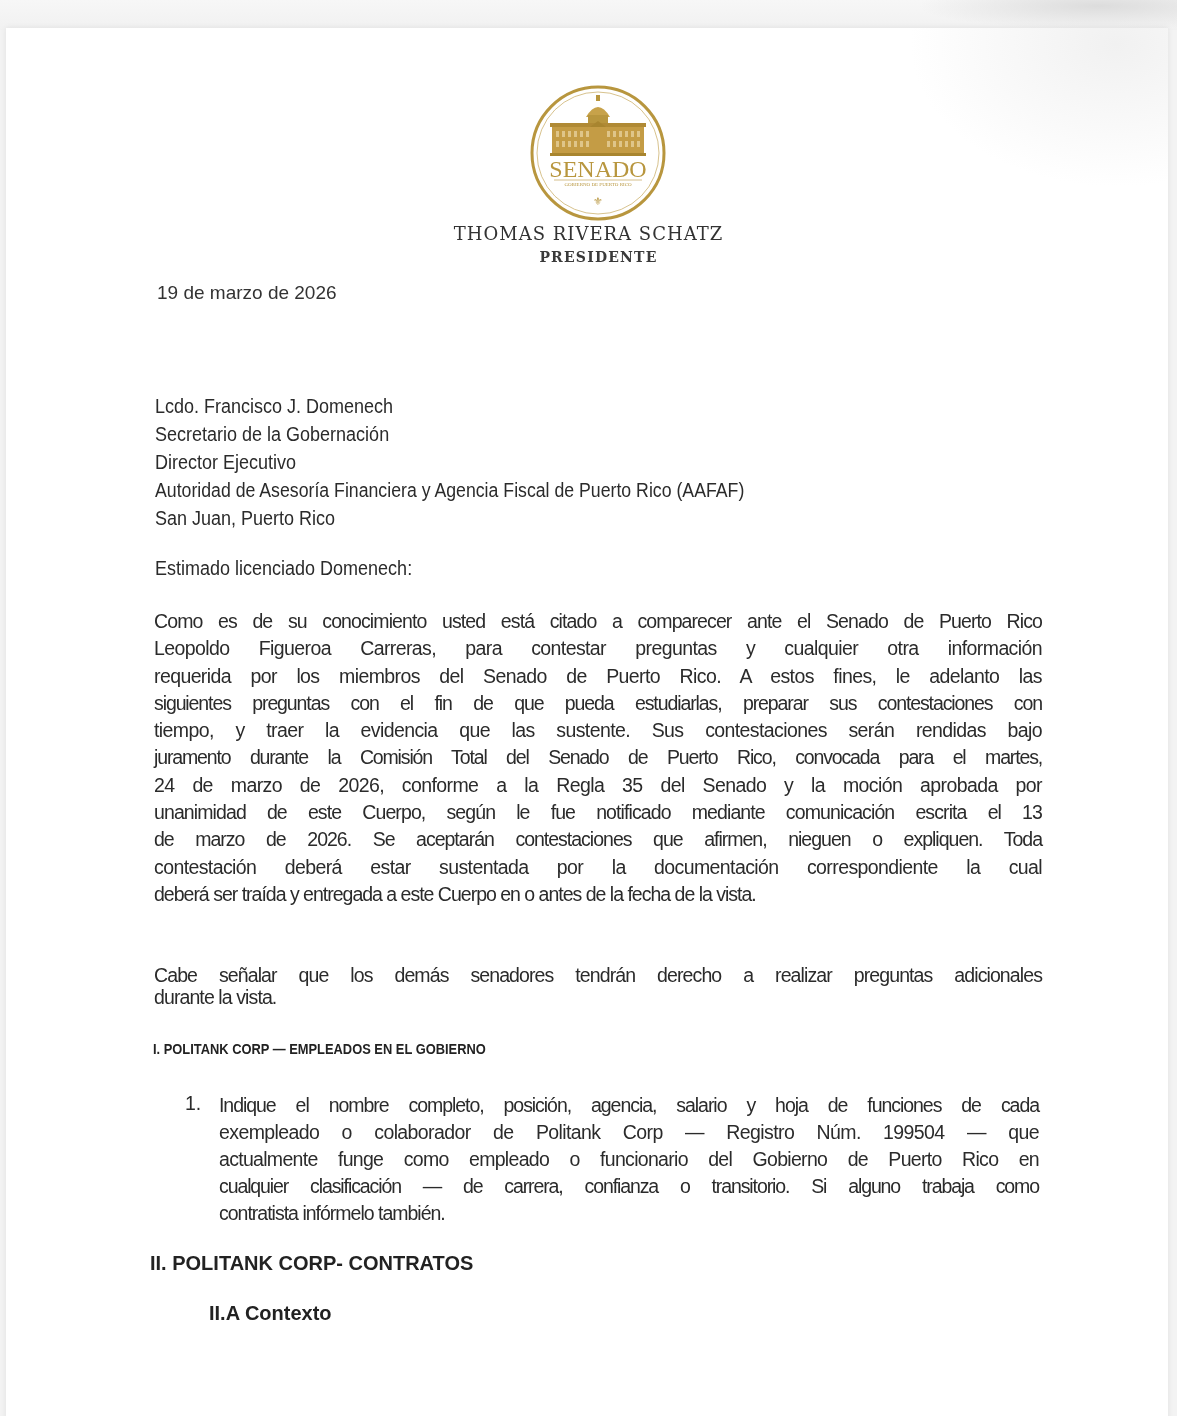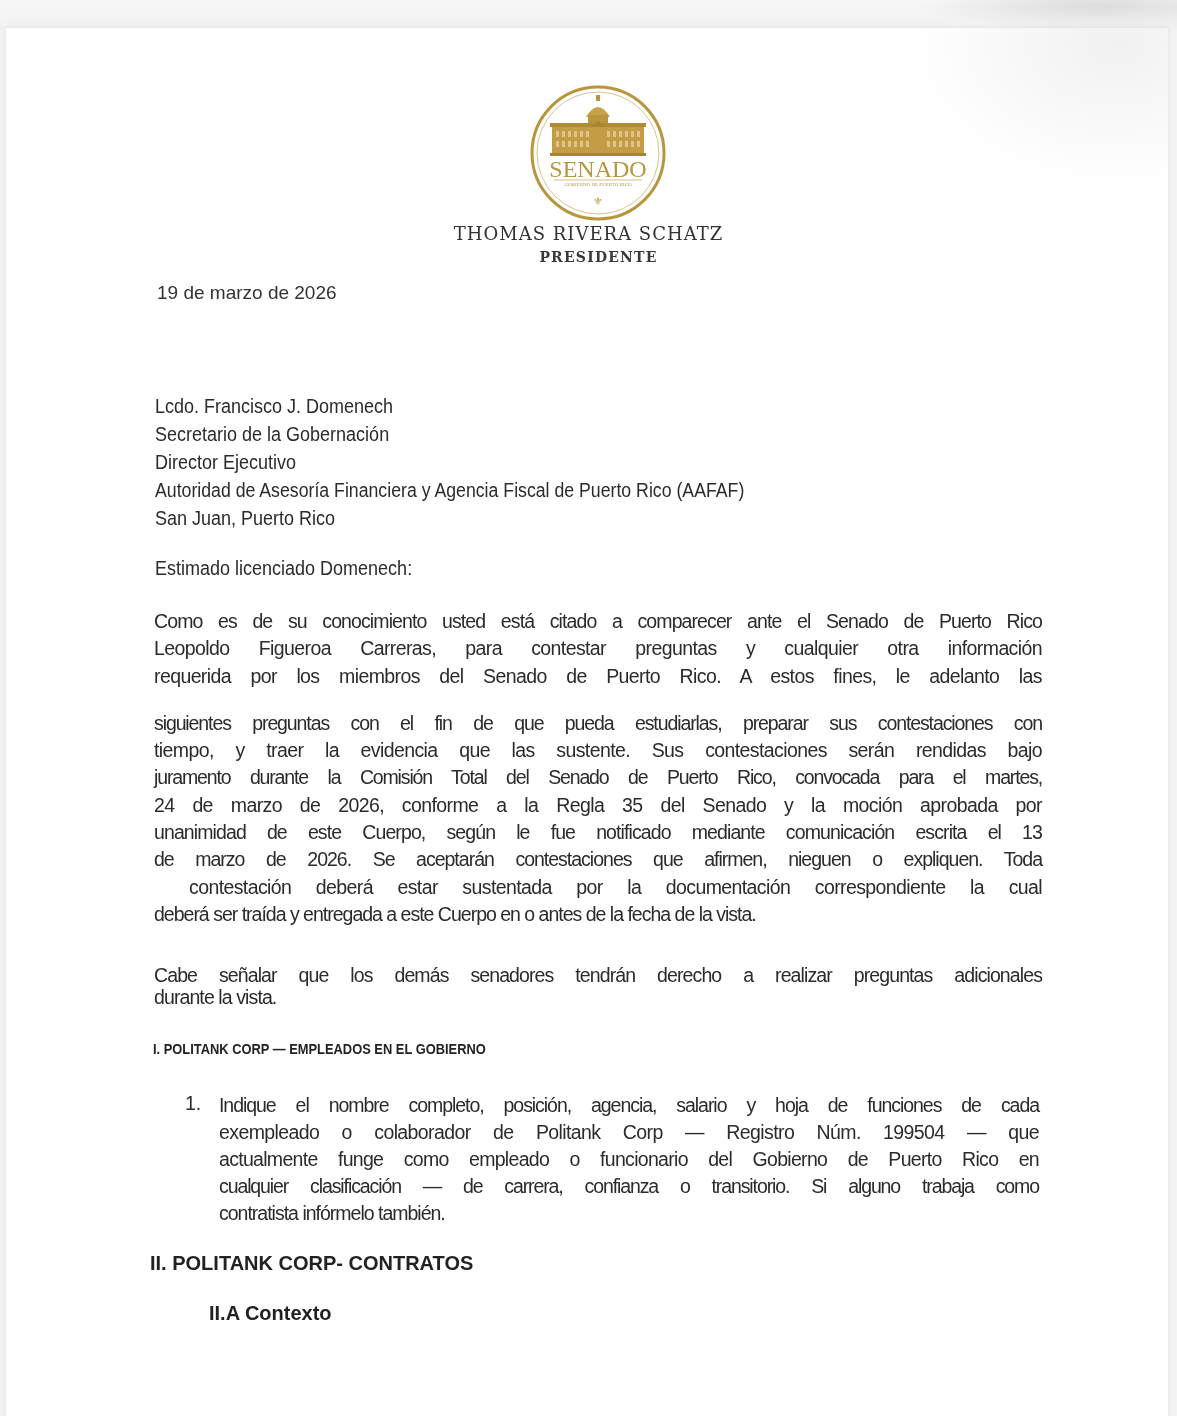--- a/index.html
+++ b/index.html
@@ -129,27 +129,27 @@
 <div class="txt addr" style="top:448px;"><span class="sq" style="transform:scaleX(0.9);">Director Ejecutivo</span></div>
 <div class="txt addr" style="top:476px;"><span class="sq" style="transform:scaleX(0.885);">Autoridad de Asesoría Financiera y Agencia Fiscal de Puerto Rico (AAFAF)</span></div>
 <div class="txt addr" style="top:504px;"><span class="sq" style="transform:scaleX(0.9);">San Juan, Puerto Rico</span></div>
 
 <div class="txt addr" style="top:554px;"><span class="sq" style="transform:scaleX(0.9);">Estimado licenciado Domenech:</span></div>
 
 <div class="para" style="top:608px;">
   <span class="ln" style="letter-spacing:-0.9px;">Como es de su conocimiento usted está citado a comparecer ante el Senado de Puerto Rico</span>
   <span class="ln" style="letter-spacing:-0.6px;">Leopoldo Figueroa Carreras, para contestar preguntas y cualquier otra información</span>
   <span class="ln" style="letter-spacing:-0.6px;">requerida por los miembros del Senado de Puerto Rico.  A estos fines, le adelanto las</span>
-  <span class="ln" style="letter-spacing:-1.1px;margin-top:20px;">siguientes preguntas con el fin de que pueda estudiarlas, preparar sus contestaciones con</span>
+  <span class="ln" style="letter-spacing:-1.1px;">siguientes preguntas con el fin de que pueda estudiarlas, preparar sus contestaciones con</span>
   <span class="ln" style="letter-spacing:-0.6px;">tiempo, y traer la evidencia que las sustente.  Sus contestaciones serán rendidas bajo</span>
   <span class="ln" style="letter-spacing:-1.15px;">juramento durante la Comisión Total del Senado de Puerto Rico, convocada para el martes,</span>
   <span class="ln" style="letter-spacing:-0.6px;">24 de marzo de 2026, conforme a la Regla 35 del Senado y la moción aprobada por</span>
   <span class="ln" style="letter-spacing:-0.9px;">unanimidad de este Cuerpo, según le fue notificado mediante comunicación escrita el 13</span>
   <span class="ln" style="letter-spacing:-1px;">de marzo de 2026.  Se aceptarán contestaciones que afirmen, nieguen o expliquen.  Toda</span>
-  <span class="ln" style="letter-spacing:-0.6px;margin-left:35px;">contestación deberá estar sustentada por la documentación correspondiente la cual</span>
+  <span class="ln" style="letter-spacing:-0.6px;">contestación deberá estar sustentada por la documentación correspondiente la cual</span>
   <span class="ln last" style="letter-spacing:-1px;">deberá ser traída y entregada a este Cuerpo en o antes de la fecha de la vista.</span>
 </div>
 
 <div class="para" style="top:964px; line-height:22px;">
   <span class="ln" style="letter-spacing:-0.9px;">Cabe señalar que los demás senadores tendrán derecho a realizar preguntas adicionales</span>
   <span class="ln last" style="letter-spacing:-0.9px;">durante la vista.</span>
 </div>
 
 <div class="heading" style="left:153px; top:1041px;"><span class="sq" style="transform:scaleX(0.92);">I. POLITANK CORP — EMPLEADOS EN EL GOBIERNO</span></div>
 

